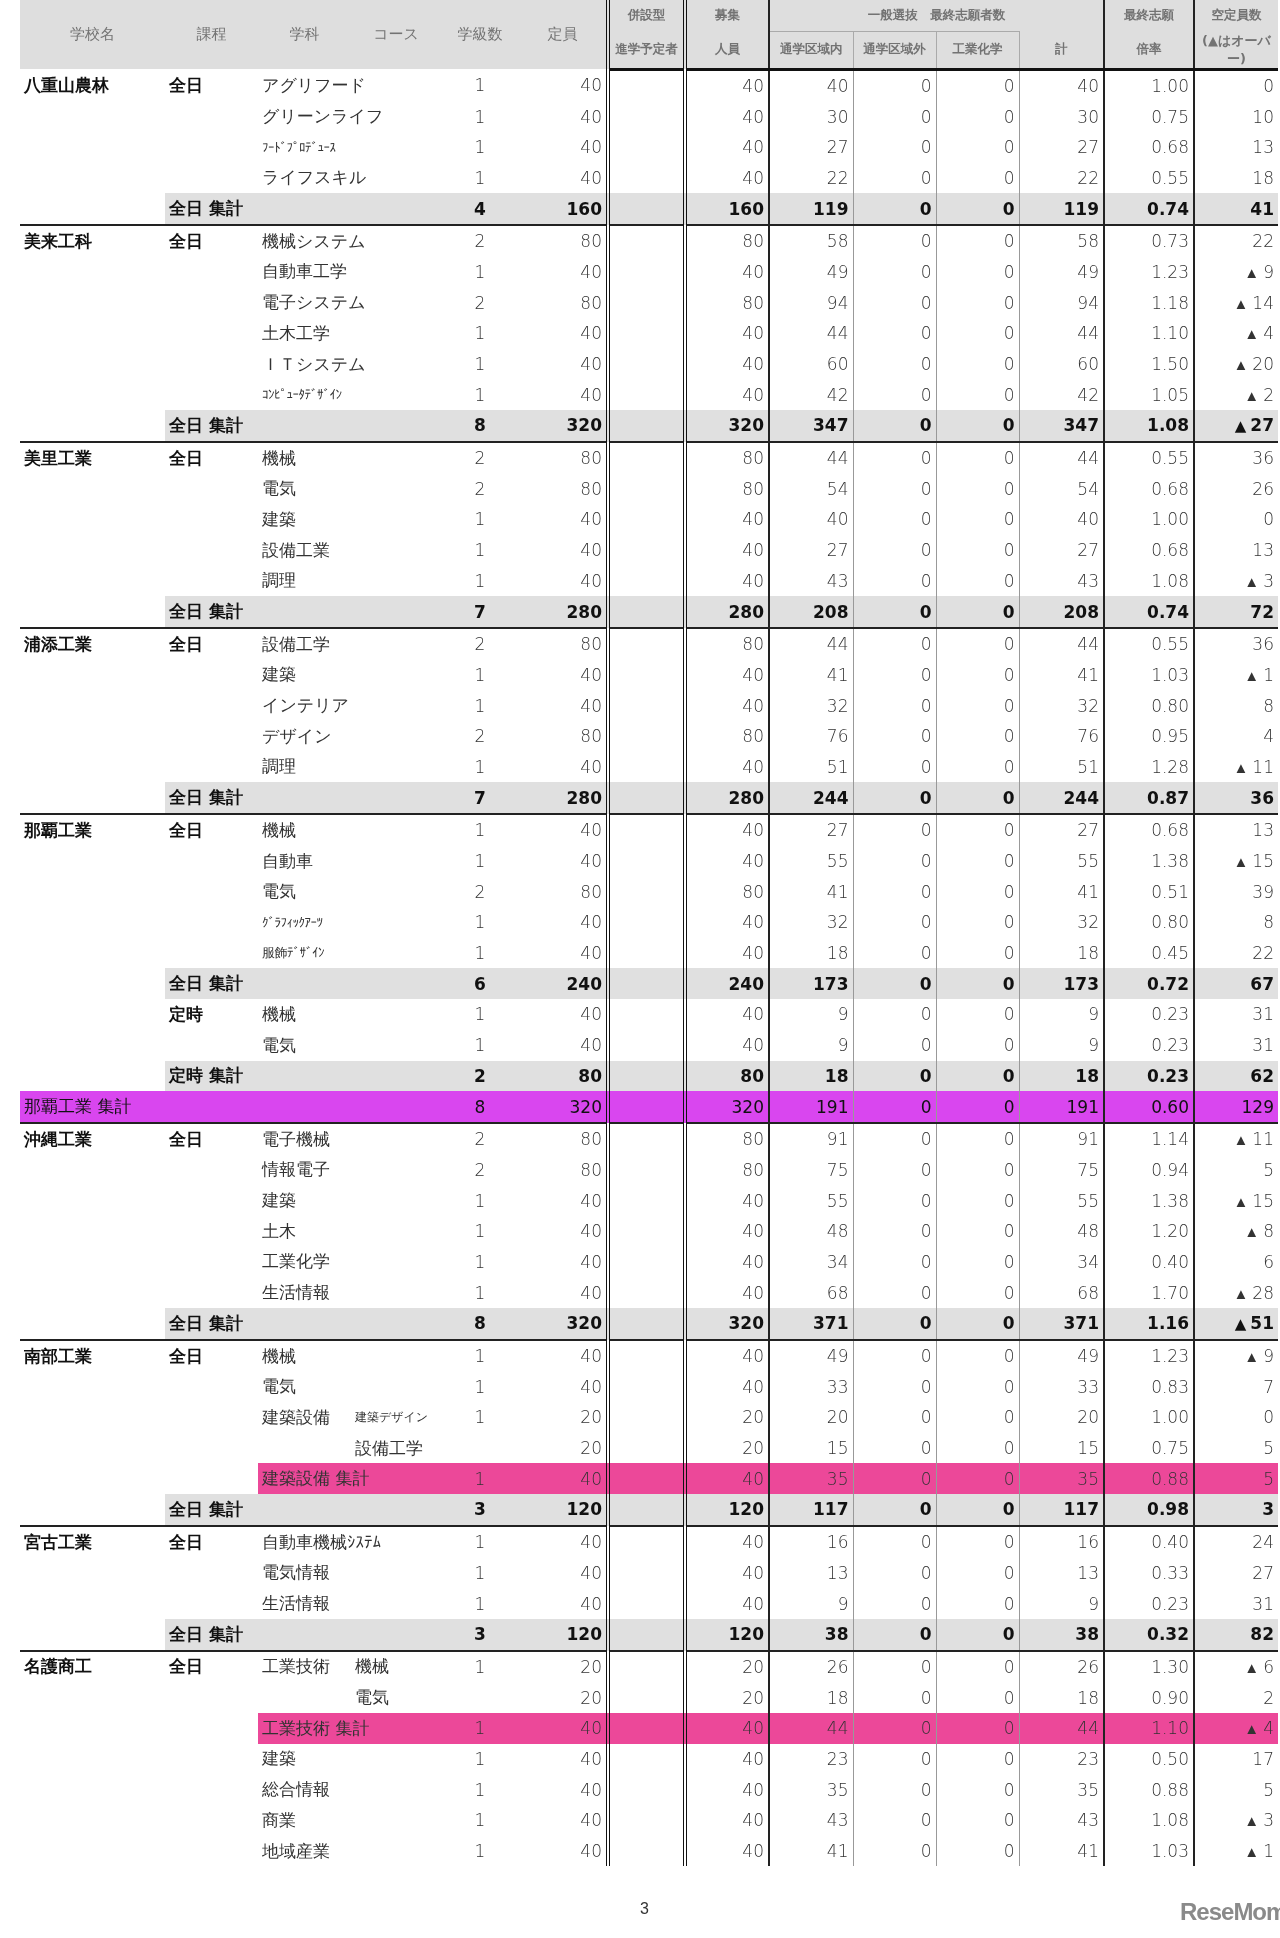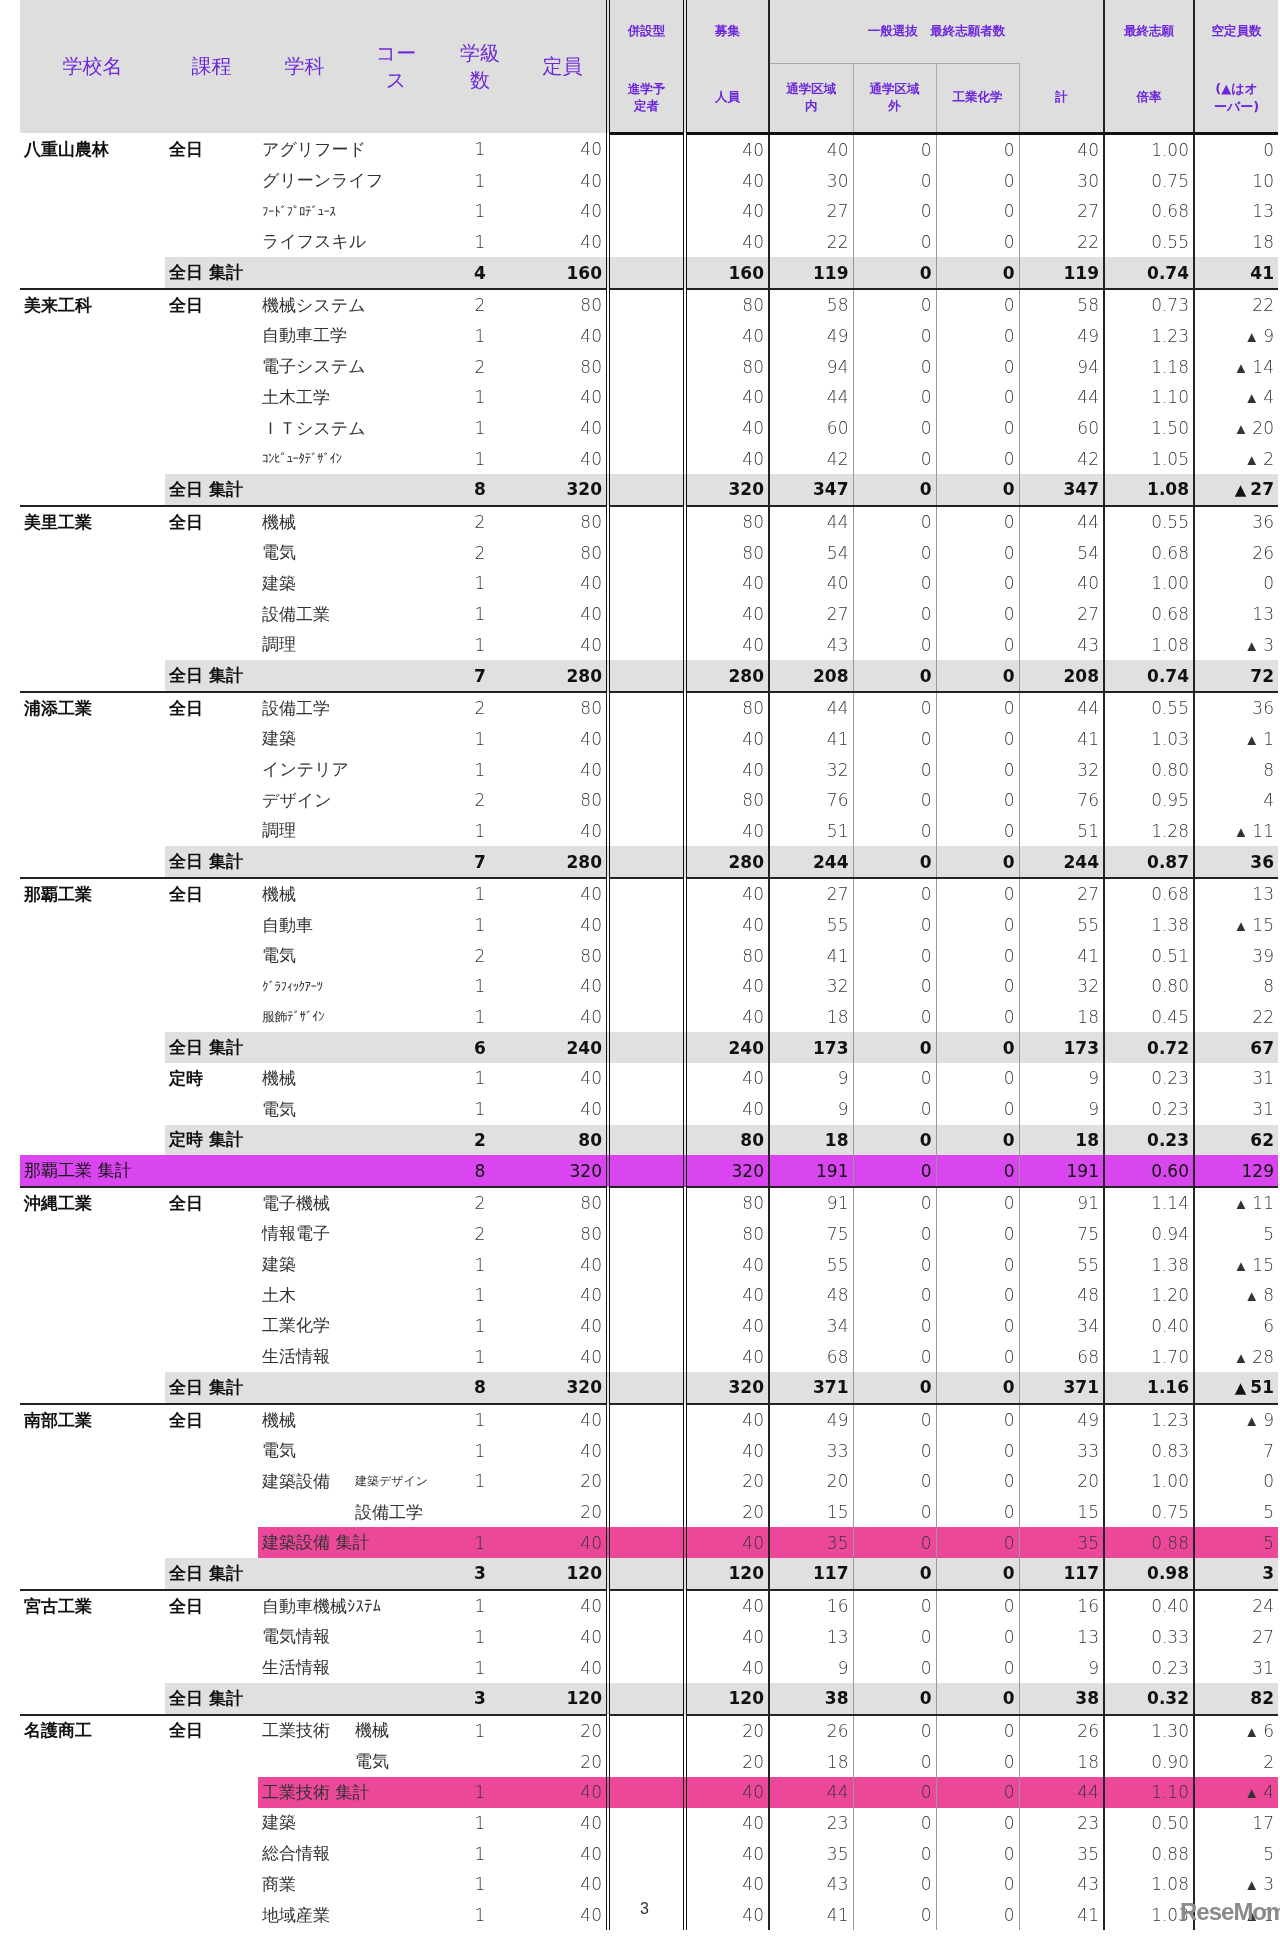--- a/index.html
+++ b/index.html
@@ -14,22 +14,22 @@
   col.c-cap { width: 89px; }
   col.c-aff { width: 77px; }
   col.c-rec { width: 84px; }
   col.c-in { width: 84px; }
   col.c-out { width: 83px; }
   col.c-sp { width: 83px; }
   col.c-tot { width: 85px; }
   col.c-rat { width: 90px; }
   col.c-rem { width: 84px; }
 
-  thead th { background: #dedede; font-weight: normal; padding: 16px; color: #6d28d9; }
-  thead .h-big { font-size: 20px; height: 64px; }
+  thead th { background: #dedede; font-weight: normal; padding: 0; color: #737373; }
+  thead .h-big { font-size: 15px; height: 64px; }
   thead .h-small { font-size: 12.5px; font-weight: bold; height: 31px; }
   thead tr.h2 th { height: 33px; }
   thead .sub { border-top: 1px solid #aaa; border-left: 1px solid #aaa; border-right: 1px solid #aaa; }
 
   tbody td { height: 30.7px; padding: 0 4px; font-size: 17px; white-space: nowrap; overflow: visible; font-weight: 300; color: #333; }
   td.num { text-align: right; }
   td.cls { text-align: center; }
   td.school { font-weight: bold; color: #111; }
   td.course { font-weight: bold; color: #111; }
   tr.sum td.s, tr.sum td.num, tr.sum td.cls { background: #e0e0e0; font-weight: bold; color: #111; }

